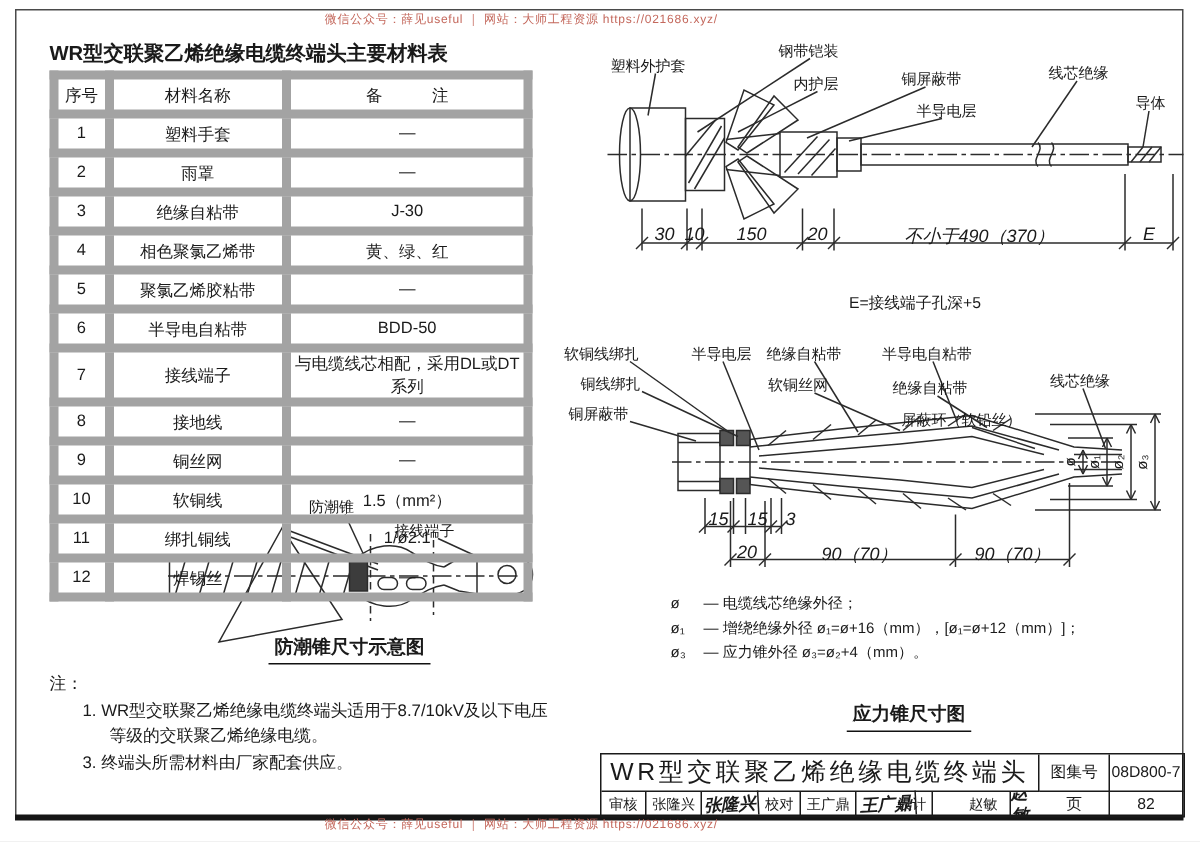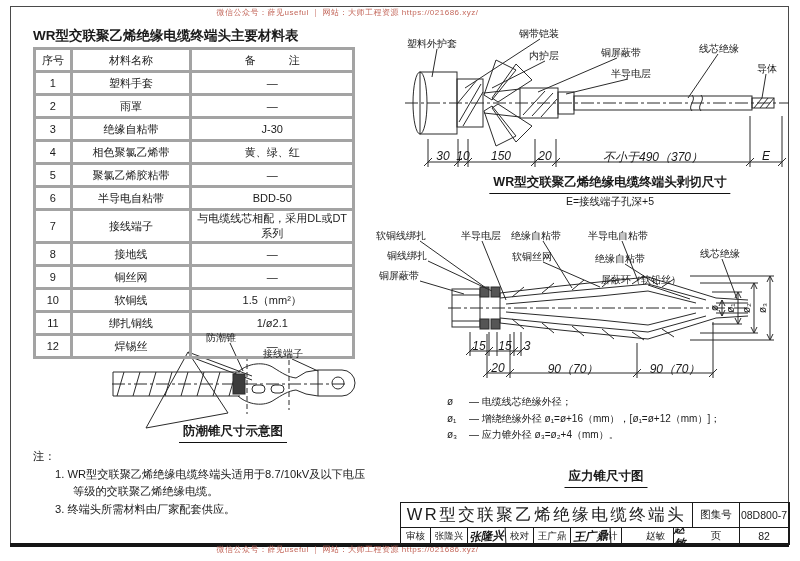--- a/index.html
+++ b/index.html
@@ -16,21 +16,21 @@
   .dimt{position:absolute;font-size:12px;white-space:nowrap;transform:translateX(-50%);z-index:3;font-style:italic;}
   .cap{position:absolute;font-weight:bold;font-size:12.5px;white-space:nowrap;z-index:3;
        transform:translateX(-50%);border-bottom:1.5px solid #111;padding:0 4px 2px;}
   .subcap{position:absolute;font-size:10.5px;white-space:nowrap;transform:translateX(-50%);z-index:3;}
   .rot{position:absolute;font-size:10px;transform:translate(-50%,-50%) rotate(-90deg);z-index:3;}
   
   #mat-title{position:absolute;left:33px;top:27px;width:322px;text-align:left;
              font-weight:bold;font-size:13.5px;z-index:3;}
   #mat-table{position:absolute;left:33px;top:47px;width:322px;border-collapse:collapse;
              z-index:3;font-size:11px;}
-  #mat-table td,#mat-table th{border:3px solid #a3a3a3;height:20px;padding:0 2px;text-align:center;
+  #mat-table td,#mat-table th{border:6px solid #a3a3a3;height:20px;padding:0 2px;text-align:center;
              font-weight:normal;vertical-align:middle;}
   #mat-table{border:1.5px solid #222;}
   
   #notes{position:absolute;left:33px;top:448px;width:336px;font-size:11.2px;line-height:1.58;z-index:3;}
   .note-item{padding-left:40px;text-indent:-18px;}
   
   #phi-legend{position:absolute;left:447px;top:395px;width:340px;z-index:3;font-size:10px;}
   .leg-line{height:16.5px;white-space:nowrap;}
   .leg-sym{display:inline-block;width:22px;}
   
@@ -308,21 +308,20 @@
   <div class="lbl" style="left:601px;top:46px">铜屏蔽带</div>
   <div class="lbl" style="left:611px;top:67px">半导电层</div>
   <div class="lbl" style="left:699px;top:42px">线芯绝缘</div>
   <div class="lbl" style="left:757px;top:62px">导体</div>
   <div class="dimt" style="left:443px;top:149px">30</div>
   <div class="dimt" style="left:463px;top:149px">10</div>
   <div class="dimt" style="left:501px;top:149px">150</div>
   <div class="dimt" style="left:545px;top:149px">20</div>
   <div class="dimt" style="left:653px;top:149px">不小于490（370）</div>
   <div class="dimt" style="left:766px;top:149px">E</div>
-  <div class="cap" style="left:610px;top:174px">WR型交联聚乙烯绝缘电缆终端头剥切尺寸</div>
   <div class="subcap" style="left:610px;top:195px">E=接线端子孔深+5</div>
 
   <div class="lbl" style="left:376px;top:229px">软铜线绑扎</div>
   <div class="lbl" style="left:387px;top:249px">铜线绑扎</div>
   <div class="lbl" style="left:379px;top:269px">铜屏蔽带</div>
   <div class="lbl" style="left:461px;top:229px">半导电层</div>
   <div class="lbl" style="left:511px;top:229px">绝缘自粘带</div>
   <div class="lbl" style="left:512px;top:250px">软铜丝网</div>
   <div class="lbl" style="left:588px;top:229px">半导电自粘带</div>
   <div class="lbl" style="left:595px;top:252px">绝缘自粘带</div>

